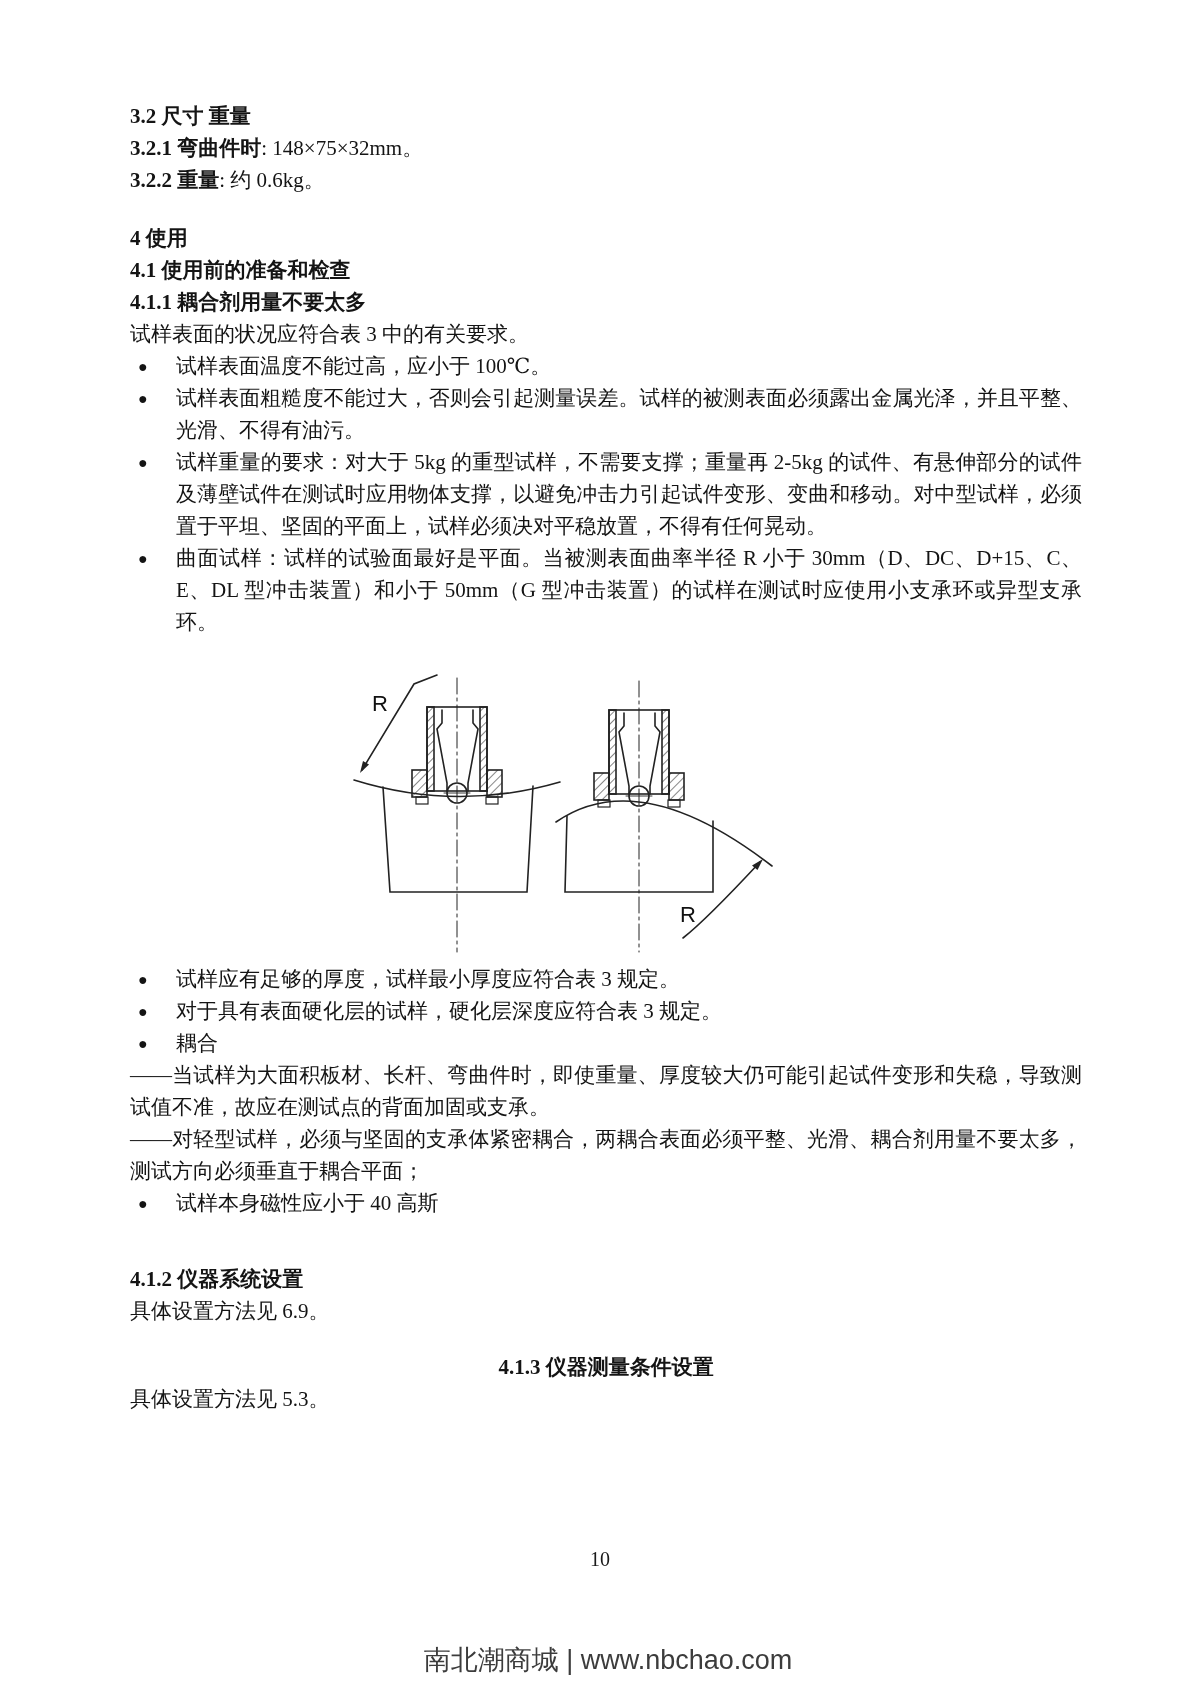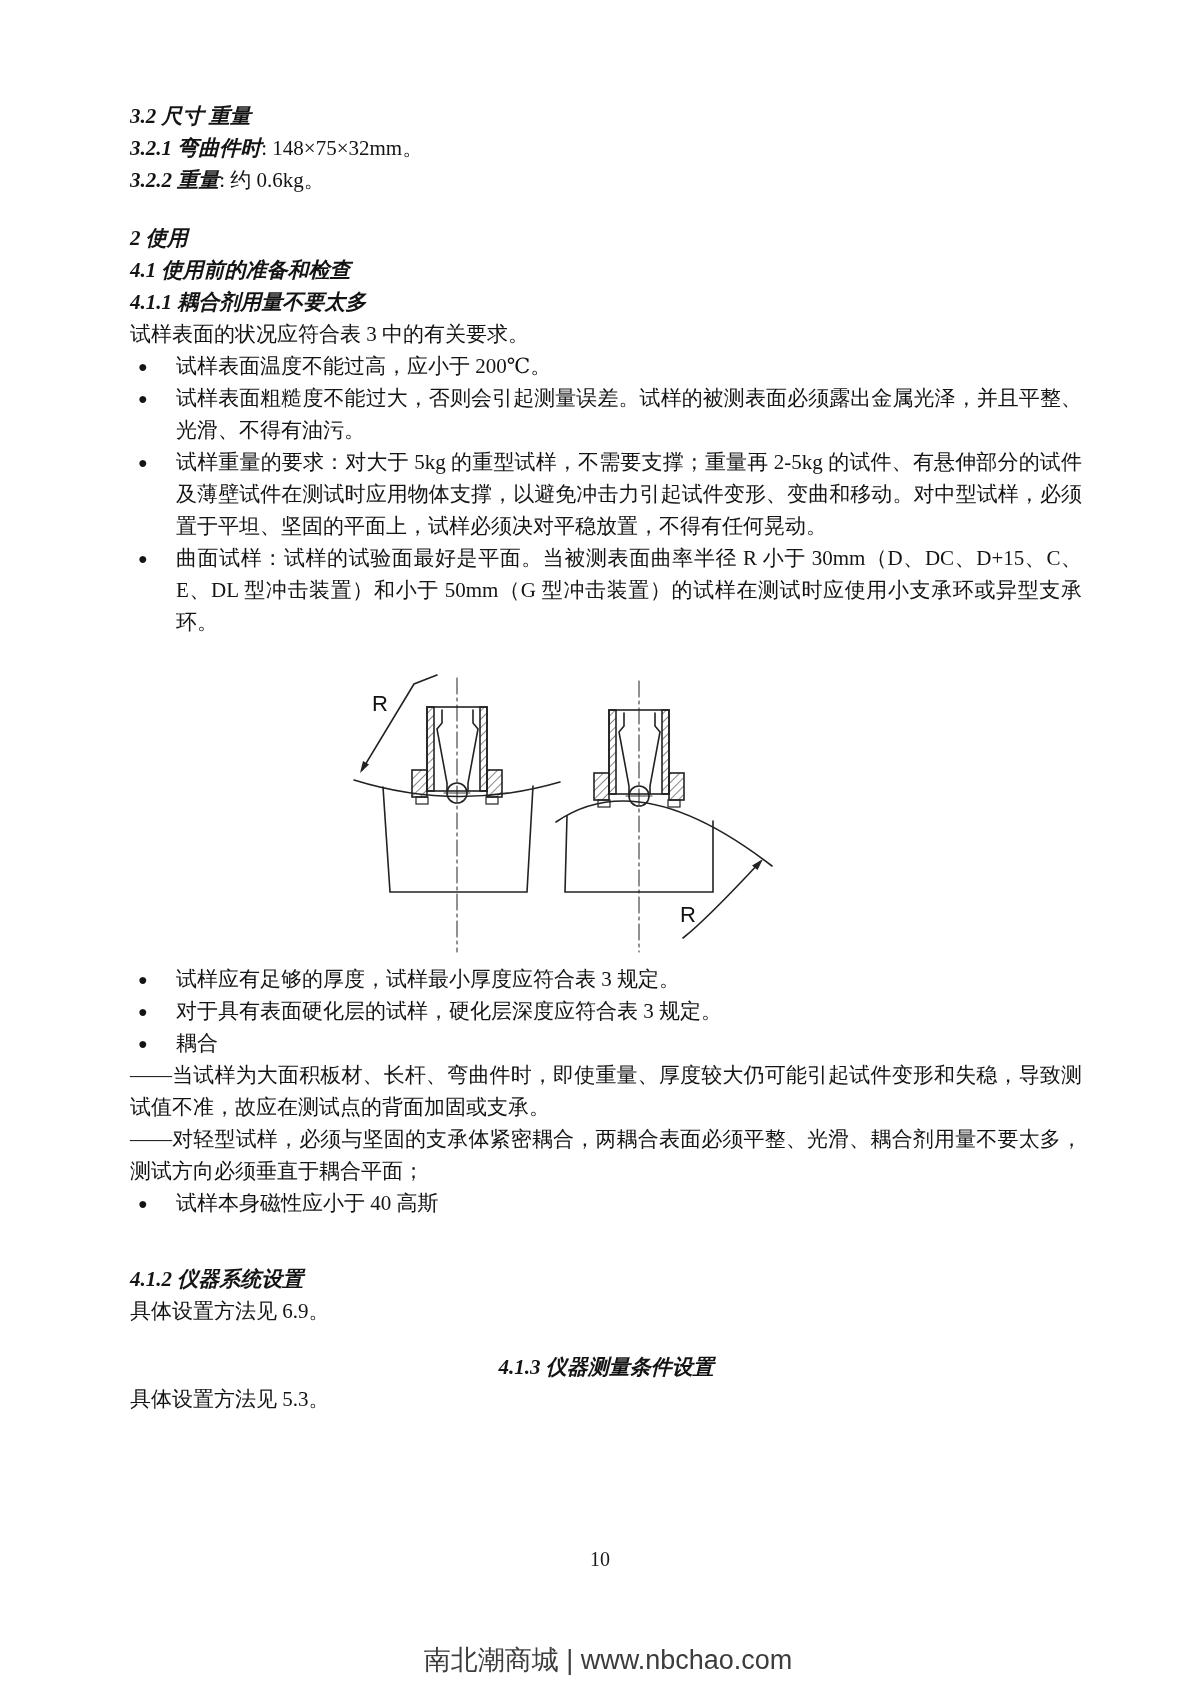--- a/index.html
+++ b/index.html
@@ -3,21 +3,21 @@
 <meta charset="utf-8">
 <style>
   html,body{margin:0;padding:0;}
   body{
     width:1200px;height:1697px;position:relative;background:#ffffff;
     font-family:"Liberation Serif","DejaVu Serif",serif;color:#141414;
     overflow:hidden;
   }
   .content{position:absolute;left:130px;top:100px;width:952px;}
   .content p{margin:0;font-size:21px;line-height:32px;}
-  .h{font-weight:700;font-style:italic;}
+  .h{font-weight:700;}
   .mt26{margin-top:26px !important;}
   .mt44{margin-top:44px !important;}
   .mt24{margin-top:24px !important;text-align:center;}
   .jus{text-align:justify;}
   .bullet{position:relative;padding-left:46px;text-align:justify;margin:0;font-size:21px;line-height:32px;}
   .bullet .mk{position:absolute;left:8px;top:1px;font-size:16px;line-height:32px;}
   .figure{display:block;margin:6px 0 4px 200px;}
   .pageno{position:absolute;top:1548px;left:0;width:1200px;text-align:center;
           font-size:20px;color:#1a1a1a;}
   .footer{position:absolute;top:1642px;left:8px;width:1200px;text-align:center;
@@ -27,29 +27,29 @@
 <body>
 
 <div class="content">
 
   <p class="h">3.2 尺寸 重量</p>
 
   <p><span class="h">3.2.1 弯曲件时</span><span>: 148×75×32mm。</span></p>
 
   <p><span class="h">3.2.2 重量</span><span>: 约 0.6kg。</span></p>
 
-  <p class="h mt26">2 使用</p>
+  <p class="h mt26">4 使用</p>
   <p class="h">4.1 使用前的准备和检查</p>
   <p class="h">4.1.1 耦合剂用量不要太多</p>
 
   <p class="jus">试样表面的状况应符合表 3 中的有关要求。</p>
 
   <div class="bullet">
     <span class="mk">●</span>
-    <span>试样表面温度不能过高，应小于 200℃。</span>
+    <span>试样表面温度不能过高，应小于 100℃。</span>
   </div>
   <div class="bullet">
     <span class="mk">●</span>
     <span>试样表面粗糙度不能过大，否则会引起测量误差。试样的被测表面必须露出金属光泽，并且平整、光滑、不得有油污。</span>
   </div>
   <div class="bullet">
     <span class="mk">●</span>
     <span>试样重量的要求：对大于 5kg 的重型试样，不需要支撑；重量再 2-5kg 的试件、有悬伸部分的试件及薄壁试件在测试时应用物体支撑，以避免冲击力引起试件变形、变曲和移动。对中型试样，必须置于平坦、坚固的平面上，试样必须决对平稳放置，不得有任何晃动。</span>
   </div>
   <div class="bullet">

